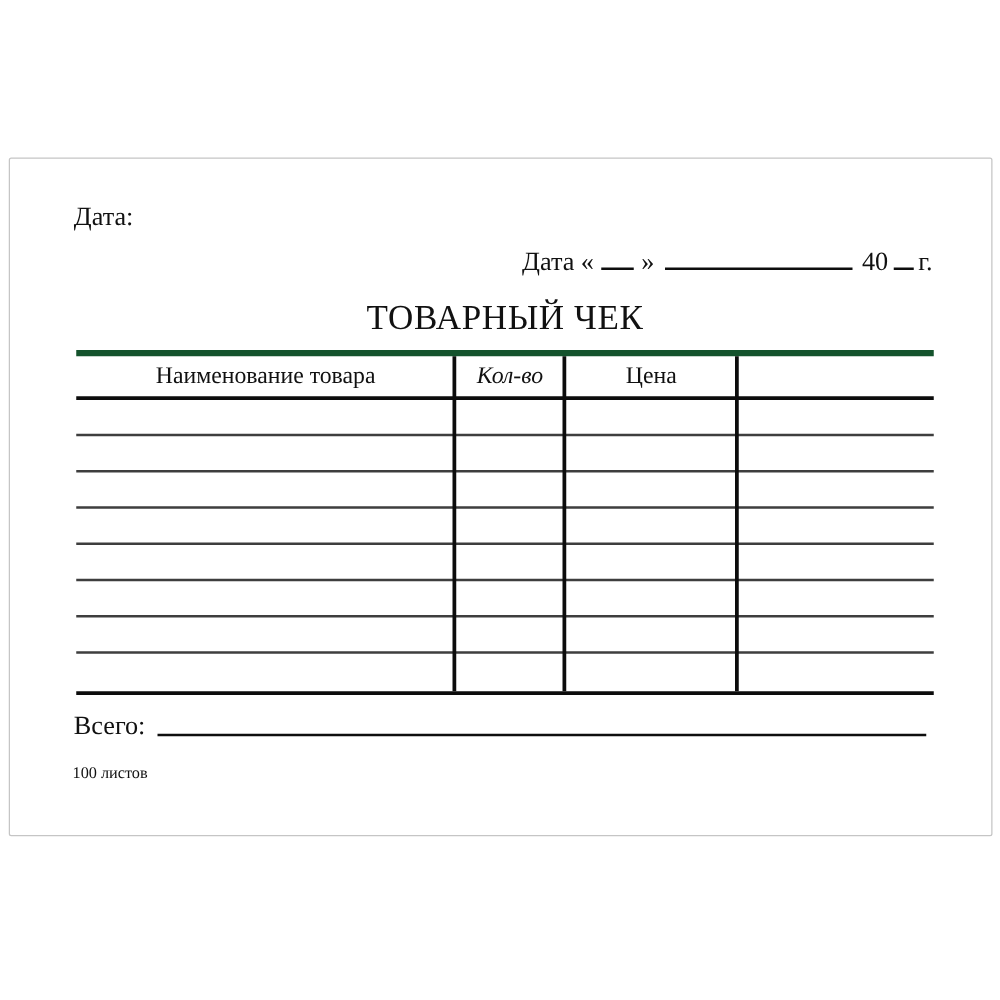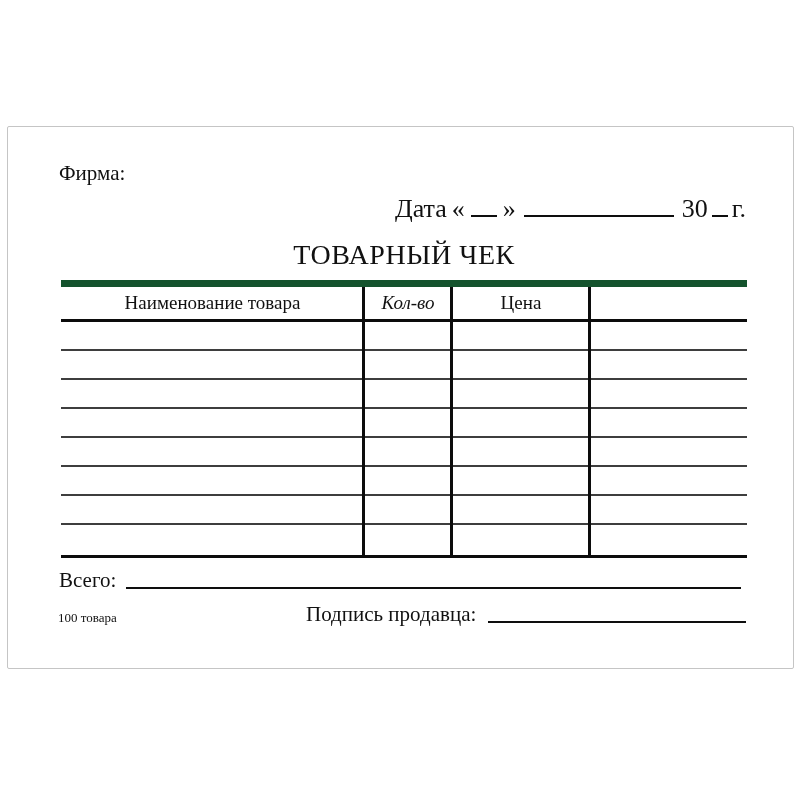--- a/index.html
+++ b/index.html
@@ -33,21 +33,21 @@
     top: 34px;
     font-size: 21px;
     line-height: 24px;
   }
   .date-row {
     position: absolute;
     top: 70px;
     right: 47px;
     display: flex;
     align-items: baseline;
-    font-size: 26px;
+    font-size: 21px;
     line-height: 24px;
     white-space: nowrap;
   }
   .date-row .gap-s { margin-left: 5px; }
   .blank {
     display: inline-block;
     border-bottom: 2px solid #0e0e0e;
     height: 14px;
     vertical-align: baseline;
   }
@@ -64,21 +64,21 @@
     font-weight: normal;
     letter-spacing: 0.5px;
     line-height: 30px;
   }
   .items-table {
     position: absolute;
     left: 53px;
     top: 153px;
     width: 686px;
     box-sizing: border-box;
-    border-top: 7px solid #14532d;
+    border-top: 5px solid #14532d;
     border-bottom: 3px solid #0c0c0c;
   }
   .thead {
     display: flex;
     height: 32px;
     border-bottom: 3px solid #0c0c0c;
     align-items: center;
   }
   .th {
     text-align: center;
@@ -148,29 +148,29 @@
     font-size: 13px;
     line-height: 15px;
   }
 </style>
 </head>
 <body>
 
 <div class="canvas">
   <div class="page">
 
-    <div class="firma">Фирма:</div>
+    <div class="firma">Дата:</div>
 
     <div class="date-row">
       <span>Дата</span>
       <span class="gap-s">«</span>
       <span class="blank blank-day"></span>
       <span>»</span>
       <span class="blank blank-month"></span>
-      <span>30</span>
+      <span>40</span>
       <span class="blank blank-year"></span>
       <span>г.</span>
     </div>
 
     <div class="form-title">ТОВАРНЫЙ ЧЕК</div>
 
     <div class="items-table">
       <div class="thead">
         <div class="th c0">Наименование товара</div>
         <div class="th c1">Кол-во</div>
@@ -189,21 +189,17 @@
       <div class="vline v1"></div>
       <div class="vline v2"></div>
       <div class="vline v3"></div>
     </div>
 
     <div class="total-row">
       <span>Всего:</span>
       <span class="fill-line"></span>
     </div>
 
-    <div class="sign-row">
-      <span>Подпись продавца:</span>
-      <span class="fill-line"></span>
-    </div>
-
-    <div class="sheets-note">100 товара</div>
+
+    <div class="sheets-note">100 листов</div>
 
   </div>
 </div>
 
 </body></html>

